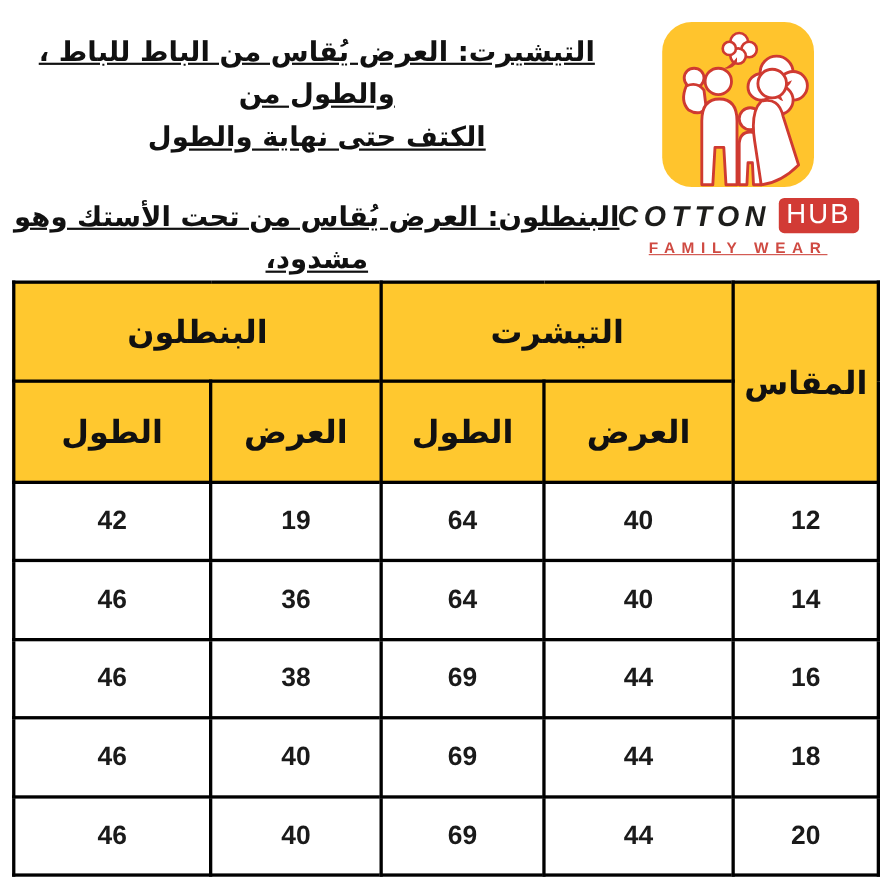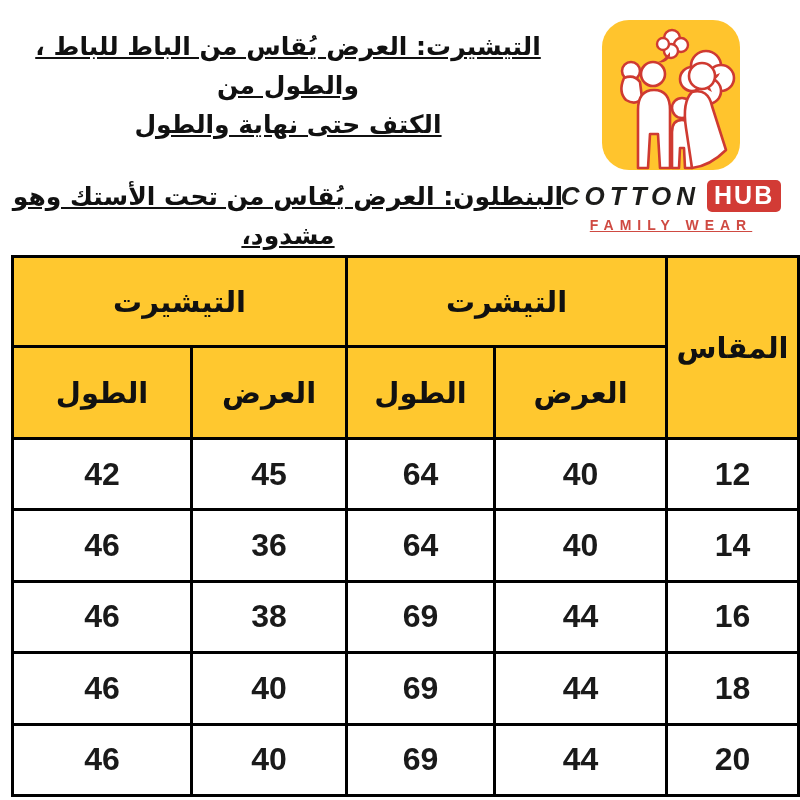--- a/index.html
+++ b/index.html
@@ -21,42 +21,42 @@
   .wordmark{
     display:flex;align-items:center;justify-content:center;gap:7px;margin-top:8px;
     direction:ltr;
   }
   .brand-primary{
     font-weight:700;font-size:26px;letter-spacing:5px;color:#1d1d1b;
     font-family:"Liberation Sans",sans-serif;
     font-style:italic;
   }
   .brand-badge{
-    background:#d23b35;color:#ffffff;font-weight:700;font-size:25px;
+    background:#d23b35;color:#ffffff;font-weight:400;font-size:25px;
     padding:1px 7px 2px 7px;border-radius:5px;letter-spacing:2px;
     font-family:"Liberation Sans",sans-serif;
   }
   .tagline{
     margin-top:5px;font-weight:700;font-size:14px;letter-spacing:6px;color:#cf4a42;
     font-family:"Liberation Sans",sans-serif;
     text-decoration:underline;
   }
   
   .size-table{
     position:absolute;top:255px;left:11px;width:786px;height:542px;
     border-collapse:collapse;direction:rtl;table-layout:fixed;
   }
   .size-table th,.size-table td{
     border:3px solid #000000;text-align:center;vertical-align:middle;padding:0;
   }
   .size-table th{
     background:#ffc82f;font-weight:700;font-size:29px;color:#111111;
   }
   .size-table td{
-    background:#ffffff;font-weight:700;font-size:32px;color:#1a1a1a;
+    background:#ffffff;font-weight:700;font-size:24px;color:#1a1a1a;
     font-family:"Liberation Sans","DejaVu Sans",sans-serif;
   }
   .hrow-group{height:90px;}
   .hrow-sub{height:92px;}
   col.c-size{width:132px;}
   col.c-tw{width:172px;}
   col.c-tl{width:148px;}
   col.c-pw{width:155px;}
   col.c-pl{width:179px;}
 </style>
@@ -117,35 +117,35 @@
     <col class="c-size">
       <col class="c-tw">
       <col class="c-tl">
       <col class="c-pw">
       <col class="c-pl">
   </colgroup>
   <thead>
     <tr class="hrow-group">
       <th rowspan="2">المقاس</th>
       <th colspan="2">التيشرت</th>
-      <th colspan="2">التيشيرت</th>
+      <th colspan="2">البنطلون</th>
     </tr>
     <tr class="hrow-sub">
       <th>العرض</th>
       <th>الطول</th>
       <th>العرض</th>
       <th>الطول</th>
     </tr>
   </thead>
   <tbody>
     <tr>
       <td>12</td>
       <td>40</td>
       <td>64</td>
-      <td>45</td>
+      <td>19</td>
       <td>42</td>
     </tr>
     <tr>
       <td>14</td>
       <td>40</td>
       <td>64</td>
       <td>36</td>
       <td>46</td>
     </tr>
     <tr>

